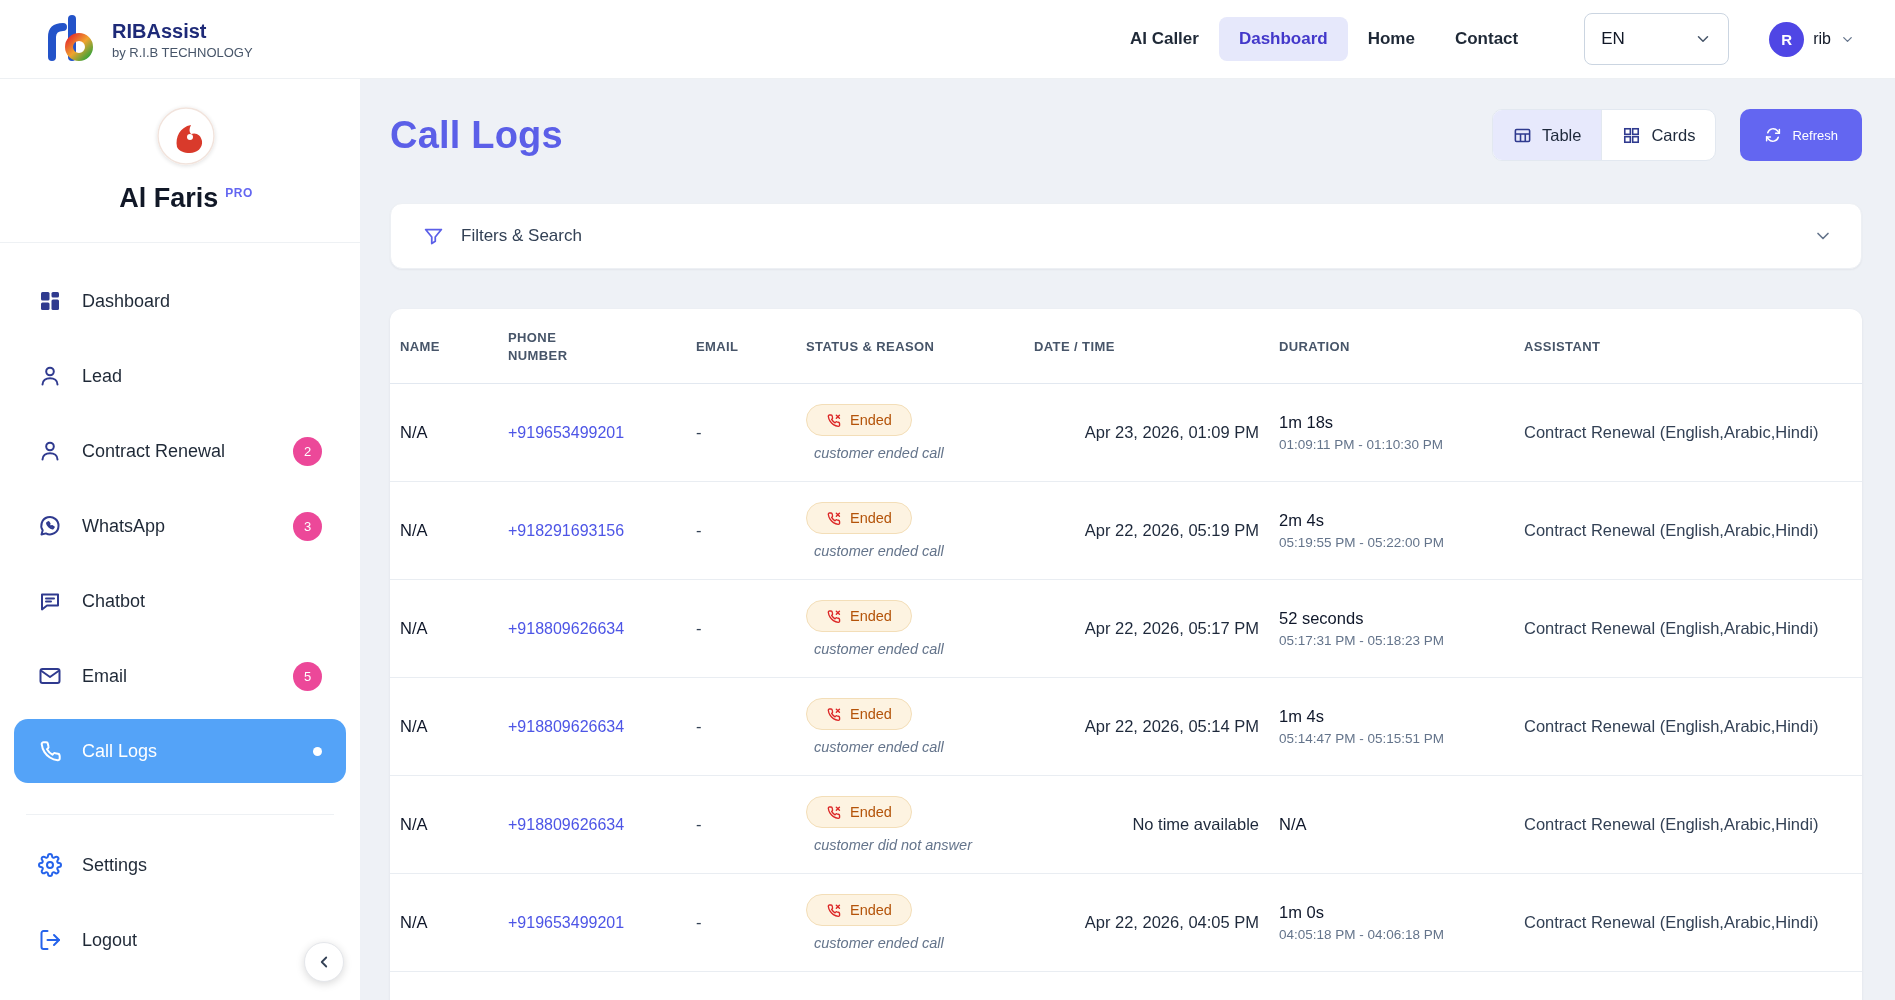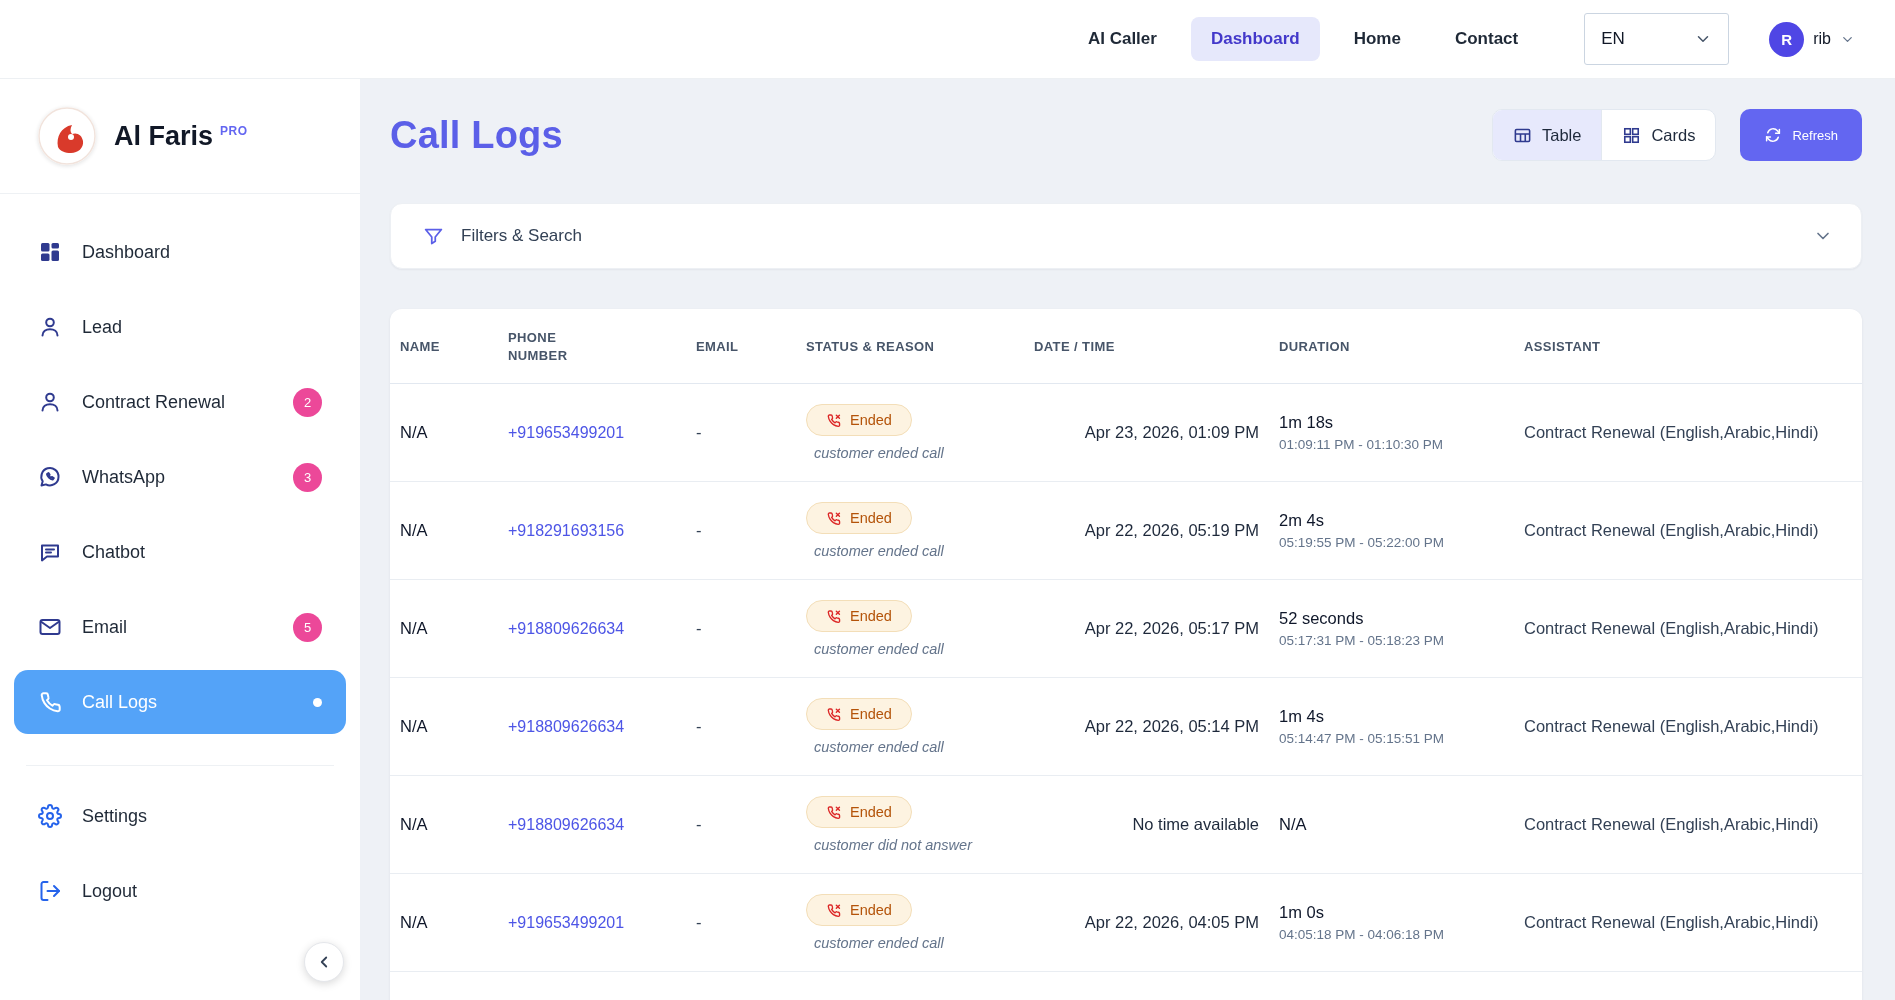--- a/index.html
+++ b/index.html
@@ -13,43 +13,43 @@
 
   
   .header {
     height:79px; background:#fff; display:flex; align-items:center;
     border-bottom:1px solid #edf0f3; padding:0 40px 0 42px; position:relative; z-index:5;
   }
   .brand { display:flex; align-items:center; gap:14px; }
   .brand-logo { width:56px; height:56px; }
   .brand-name { font-size:20px; font-weight:bold; color:#1e2a78; line-height:1.2; }
   .brand-tag { font-size:13px; color:#475569; margin-top:2px; }
-  .top-nav { display:flex; align-items:flex-start; gap:14px; margin-left:auto; }
+  .top-nav { display:flex; align-items:flex-start; margin-left:auto; }
   .nav-item { font-size:17px; font-weight:600; color:#1f2937; padding:12px 20px; border-radius:8px; cursor:pointer; text-decoration:none; }
   .nav-item.active { background:var(--nav-active-bg,#e6e8fb); color:var(--nav-active-text,#4338ca); }
   .lang-select {
-    margin-left:46px; width:145px; height:52px; border:1px solid #cbd5e1; border-radius:3px;
+    margin-left:46px; width:145px; height:52px; border:1px solid #cbd5e1; border-radius:8px;
     display:flex; align-items:center; justify-content:space-between; padding:0 16px;
     font-size:17px; color:#111827; cursor:pointer; background:#fff;
   }
   .chev { width:18px; height:18px; color:#475569; }
   .user-menu { display:flex; align-items:center; gap:9px; margin-left:40px; cursor:pointer; }
   .avatar {
     width:35px; height:35px; border-radius:50%; background:#4f46e5; color:#fff;
     font-size:15px; font-weight:bold; display:flex; align-items:center; justify-content:center;
   }
   .user-name { font-size:16px; color:#111827; }
   .chev-sm { width:15px; height:15px; color:#64748b; }
 
   
   .layout { display:flex; height:921px; }
 
   
   .sidebar { width:360px; background:#fff; position:relative; flex:none; display:flex; flex-direction:column; }
-  .profile { display:flex; align-items:center; gap:18px; padding:28px 26px 28px 38px; border-bottom:1px solid #eef1f4; }
+  .profile { display:flex; align-items:center; gap:18px; padding:28px 26px 28px 38px; border-bottom:1px solid #eef1f4;flex-direction:column; }
   .profile-logo { width:58px; height:58px; border-radius:50%; box-shadow:0 1px 4px rgba(0,0,0,.12); flex:none; }
   .profile-name { font-size:27px; font-weight:bold; color:#111827; }
   .profile-plan { font-size:12px; font-weight:bold; color:#6366f1; margin-left:7px; letter-spacing:.5px; }
   .menu { padding:26px 14px 0; }
   .menu-item {
     display:flex; align-items:center; gap:20px; height:64px; padding:0 24px;
     border-radius:14px; margin-bottom:11px; font-size:18px; color:#1f2937; cursor:pointer;
   }
   .mi-icon { width:24px; height:24px; color:#2f3a8f; flex:none; }
   .menu-item.active { background:var(--sidebar-active-bg,#54a3f8); color:#fff; }
@@ -121,20 +121,40 @@
   .status-reason { display:block; font-style:italic; color:#64748b; font-size:14.5px; margin:9px 0 0 8px; }
   .td-date { font-size:16.5px; color:#1e293b;text-align:right; }
   .dur-main { font-size:16.5px; color:#0f172a; }
   .dur-sub { font-size:13.5px; color:#64748b; margin-top:5px; }
   .td-assistant { font-size:16.5px; color:#334155; padding-right:22px; }
 </style>
 </head>
 <body>
 
 <header class="header">
+  <div class="brand">
+    <span class="brand-logo svg-wrap">
+      <svg viewBox="0 0 56 56">
+        <defs>
+          <linearGradient id="bgrad" x1="0" y1="0" x2="1" y2="1">
+            <stop offset="0" stop-color="#e5342c"></stop>
+              <stop offset="0.5" stop-color="#f0a32f"></stop>
+              <stop offset="1" stop-color="#3aa33a"></stop>
+          </linearGradient>
+        </defs>
+        <path d="M10 46 V26 q0-10 11-10" fill="none" stroke="#2353c9" stroke-width="8" stroke-linecap="round"></path>
+        <path d="M30 8 V46" fill="none" stroke="#2353c9" stroke-width="8" stroke-linecap="round"></path>
+        <circle cx="37" cy="36" r="10" fill="none" stroke="url(#bgrad)" stroke-width="8"></circle>
+      </svg>
+    </span>
+    <div>
+      <div class="brand-name">RIBAssist</div>
+      <div class="brand-tag">by R.I.B TECHNOLOGY</div>
+    </div>
+  </div>
   <nav class="top-nav">
 
       <a class="nav-item">AI Caller</a>
 
       <a class="nav-item active">Dashboard</a>
 
       <a class="nav-item">Home</a>
 
       <a class="nav-item">Contact</a>
 

